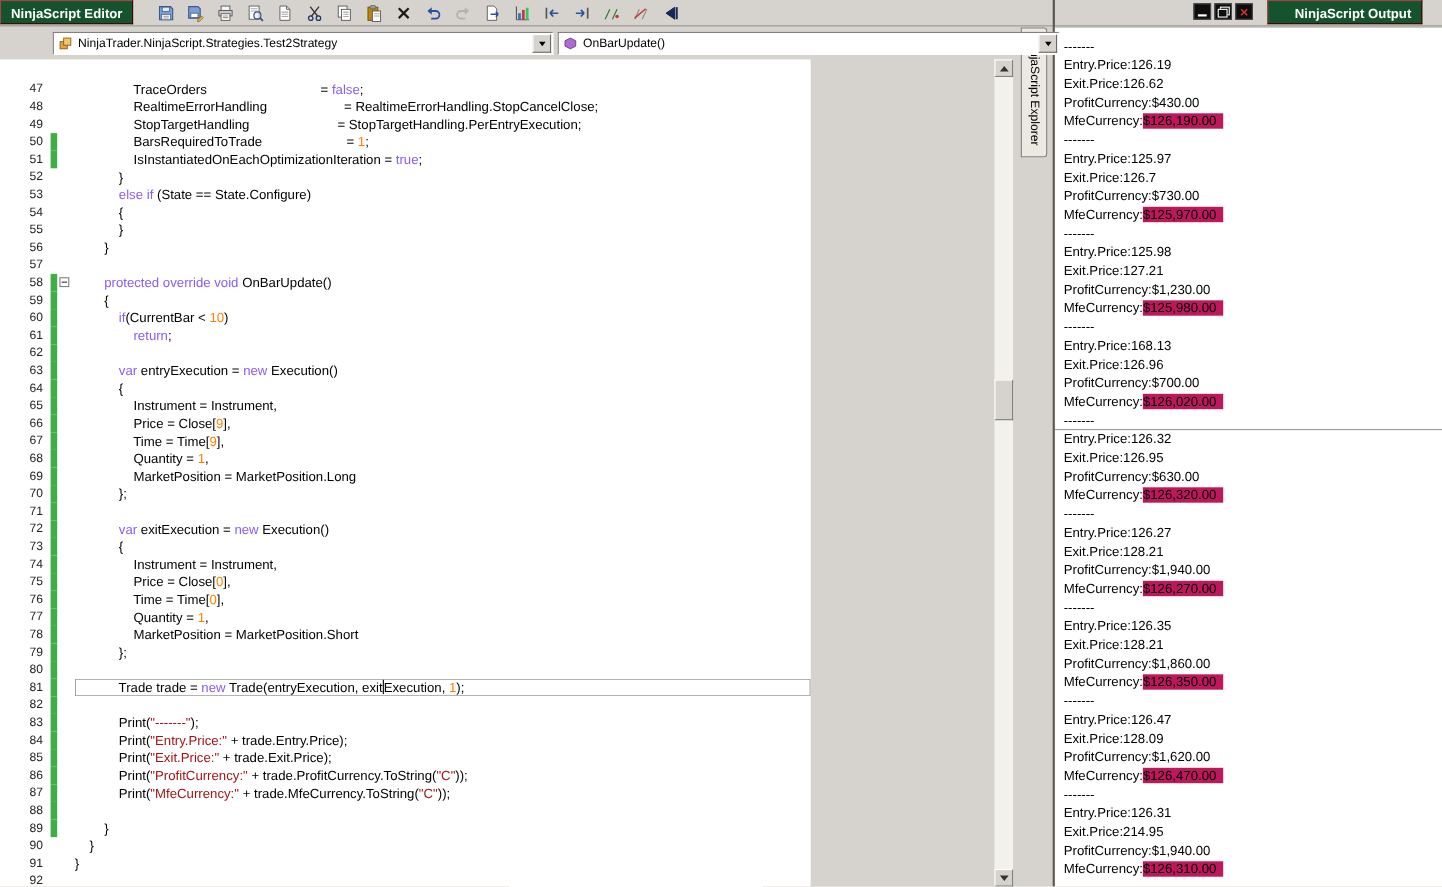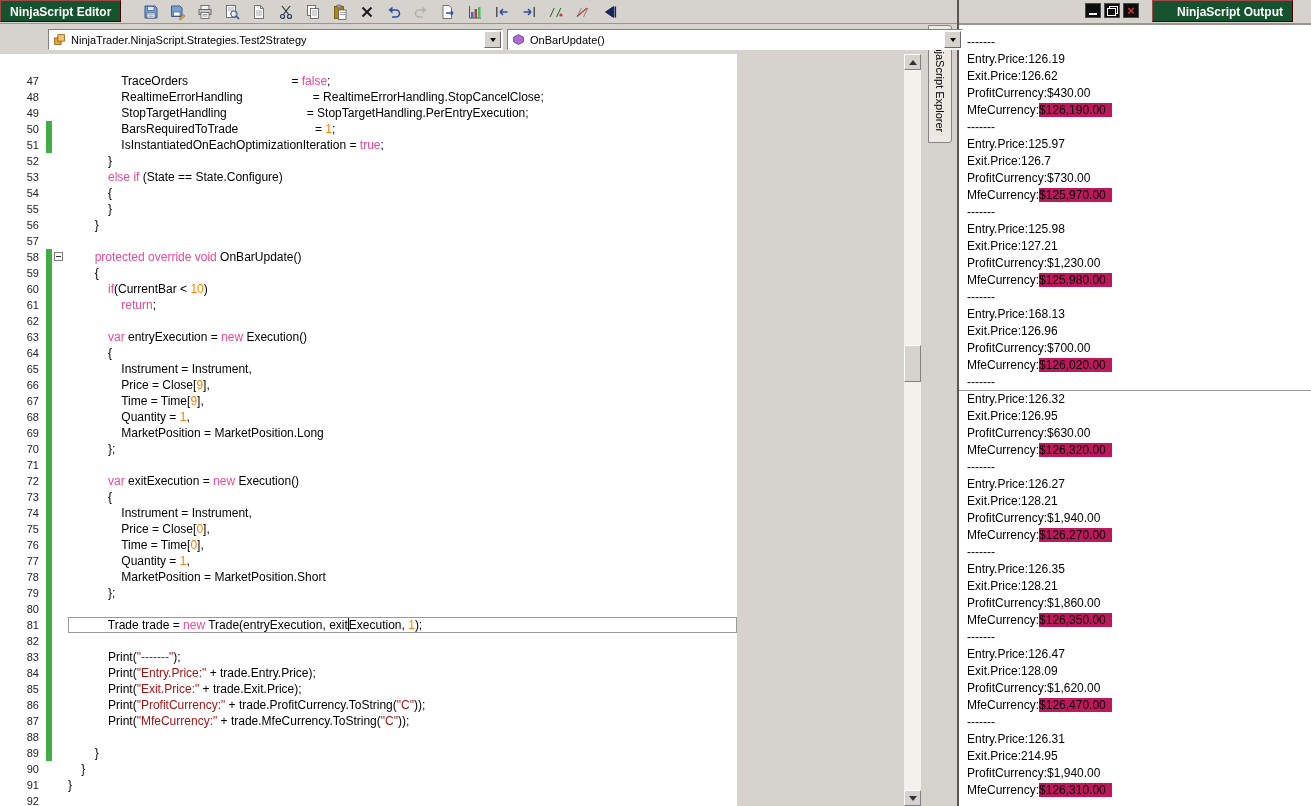--- a/index.html
+++ b/index.html
@@ -79,21 +79,21 @@
   .mk.on { background: #3fae46; }
   .fd { width: 16px; flex: none; position: relative; }
   .foldbox {
     position: absolute; left: 2px; top: 3px; width: 9px; height: 9px;
     border: 1px solid #808080; background: #fff;
   }
   .foldbox::after { content: ""; display: block; width: 5px; height: 1px; background: #333; margin: 3px auto 0; }
   .tx { flex: 1; white-space: pre; }
   .code-row.current .tx { box-shadow: inset 0 0 0 1px #9a9a9a; }
   .seg-p { color: #000; }
-  .seg-k { color: #ec4899; }
+  .seg-k { color: #8b5cf6; }
   .seg-s { color: #a31515; }
   .seg-n { color: #ff8000; }
   .caret { display: inline-block; width: 1px; height: 13px; background: #000; vertical-align: -2px; }
 
   
   .vsb {
     position: absolute; left: 904px; top: 54px; width: 17px; height: 752px;
     background: #f3f1ec;
   }
   .sb-btn {

